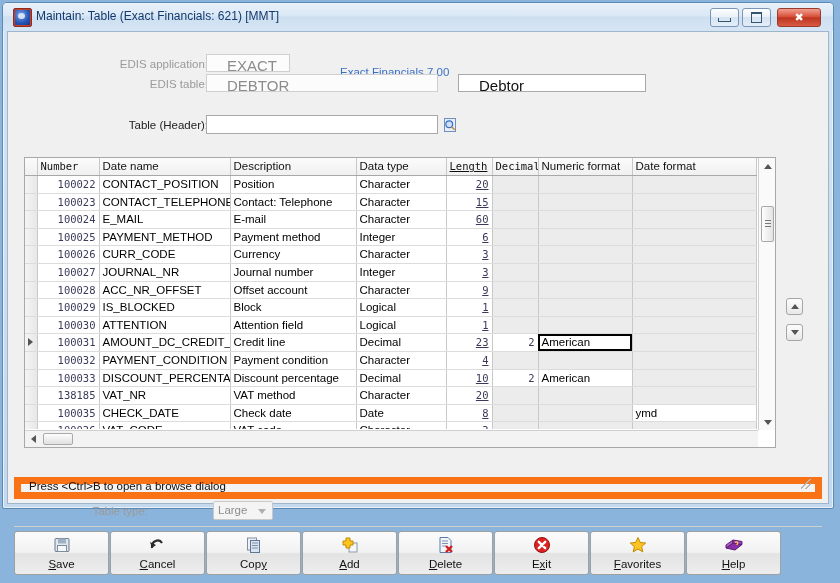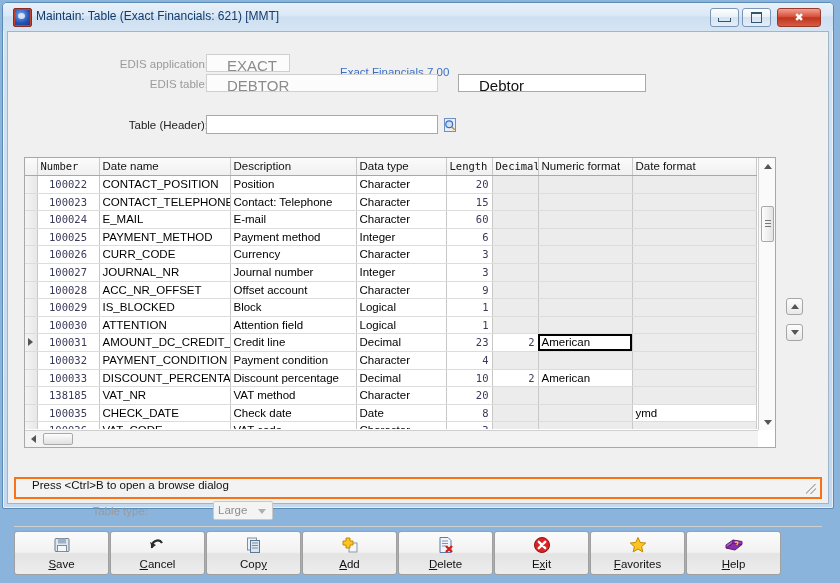--- a/index.html
+++ b/index.html
@@ -106,25 +106,25 @@
     width:12px;padding:0;
     background:linear-gradient(to right,#f4f4f4,#e7e7e7);
     border-right:1px solid #b9b9b9;
   }
   td.sel-col{position:relative;}
   td.sel-col .arrow{
     position:absolute;left:3px;top:4px;
     width:0;height:0;border-left:5px solid #555;
     border-top:4px solid transparent;border-bottom:4px solid transparent;
   }
-  .c-num{width:62px;text-align:center;font-family:"DejaVu Sans Mono",monospace;font-size:10.5px;color:#3a3a5a;}
+  .c-num{width:62px;text-align:right;font-family:"DejaVu Sans Mono",monospace;font-size:10.5px;color:#3a3a5a;}
   .c-field{width:131px;}
   .c-desc{width:126px;}
   .c-type{width:90px;}
-  .c-len{width:46px;text-align:right;font-family:"DejaVu Sans Mono",monospace;font-size:10.5px;color:#3a3a5a;}
+  .c-len{width:46px;text-align:right;font-family:"DejaVu Sans Mono",monospace;font-size:10.5px;color:#3a3a5a;text-decoration:underline;}
   .c-dec{width:46px;text-align:right;font-family:"DejaVu Sans Mono",monospace;font-size:10.5px;color:#3a3a5a;}
   .c-nfmt{width:94px;}
   .c-dfmt{width:auto;}
   td.grey{background:#ececec;}
   td.active-cell{
     outline:2px solid #000;outline-offset:-2px;background:#fff;position:relative;z-index:2;
   }
   th.num-h{text-align:right;}
 
   
@@ -192,22 +192,22 @@
     display:flex;flex-direction:column;align-items:center;justify-content:flex-end;
     padding-bottom:4px;
   }
   .tbtn .ico{height:22px;display:flex;align-items:center;justify-content:center;margin-bottom:2px;}
   .tbtn .lbl{font-size:11.5px;color:#111;}
   .tbtn .lbl u{text-decoration:underline;}
 
   
   #statusbar{
     position:absolute;left:6px;right:6px;bottom:4px;height:22px;
-    border:2px solid #f97316;background:#f3f3f3;box-sizing:border-box;
-    display:flex;align-items:flex-start;padding-left:16px;color:#111;font-size:11.5px;
+    border:7px solid #f97316;background:#f3f3f3;box-sizing:border-box;
+    display:flex;align-items:flex-end;padding-left:8px;color:#111;font-size:11.5px;
   }
   #grip{
     position:absolute;right:4px;bottom:3px;width:10px;height:10px;
     background:
       linear-gradient(135deg,transparent 45%,#b6b6b6 45%,#b6b6b6 55%,transparent 55%),
       linear-gradient(135deg,transparent 70%,#b6b6b6 70%,#b6b6b6 80%,transparent 80%);
   }
 </style>
 </head>
 <body>

